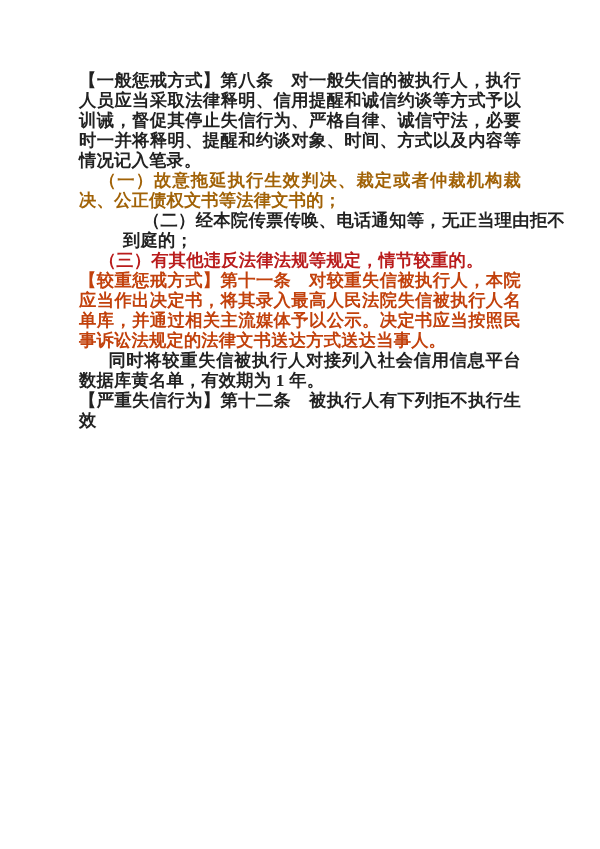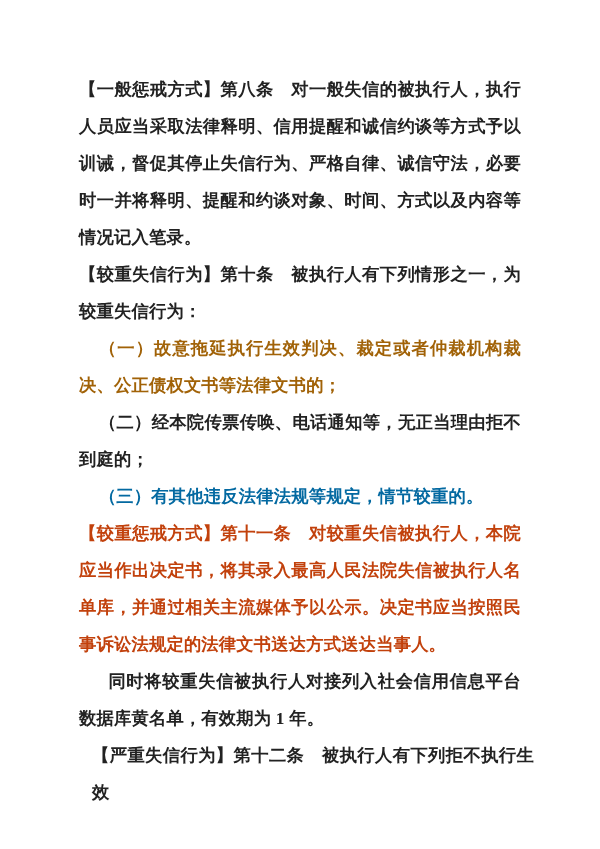--- a/index.html
+++ b/index.html
@@ -16,21 +16,21 @@
     height: 849px;
     padding: 71px 79px 0 79px;
     background: #ffffff;
   }
   .doc-body p {
     margin: 0;
     width: 442px;
     font-family: "Liberation Serif", "DejaVu Serif", serif;
     font-weight: 600;
     font-size: 17.3px;
-    line-height: 37px;
+    line-height: 20px;
     color: #222222;
     text-align: justify;
     text-justify: inter-ideograph;
     letter-spacing: 0.2px;
     word-break: break-all;
   }
   
   p.indent {
     text-indent: 1.15em;
   }
@@ -38,21 +38,20 @@
   p.indent-wide {
     text-indent: 1.7em;
   }
 </style>
 </head>
 <body style="background: rgb(255, 255, 255);">
 
 <div class="doc-page">
   <div class="doc-body">
     <p style="color: rgb(34, 34, 34);">【一般惩戒方式】第八条　对一般失信的被执行人，执行人员应当采取法律释明、信用提醒和诚信约谈等方式予以训诫，督促其停止失信行为、严格自律、诚信守法，必要时一并将释明、提醒和约谈对象、时间、方式以及内容等情况记入笔录。</p>
-    <p style="color: rgb(34, 34, 34);">【较重失信行为】第十条　被执行人有下列情形之一，为较重失信行为：</p>
     <p class="indent" style="color: #a16207;">（一）故意拖延执行生效判决、裁定或者仲裁机构裁决、公正债权文书等法律文书的；</p>
-    <p class="indent" style="color: rgb(34, 34, 34);">（二）经本院传票传唤、电话通知等，无正当理由拒不到庭的；</p>
-    <p class="indent" style="color: #0369a1; font-family: Liberation Serif, serif;">（三）有其他违反法律法规等规定，情节较重的。</p>
+    <p class="indent" style="color: rgb(34, 34, 34); margin-left: 44px;">（二）经本院传票传唤、电话通知等，无正当理由拒不到庭的；</p>
+    <p class="indent" style="color: #b91c1c; font-family: Liberation Serif, serif;">（三）有其他违反法律法规等规定，情节较重的。</p>
     <p style="color: #c2410c;">【较重惩戒方式】第十一条　对较重失信被执行人，本院应当作出决定书，将其录入最高人民法院失信被执行人名单库，并通过相关主流媒体予以公示。决定书应当按照民事诉讼法规定的法律文书送达方式送达当事人。</p>
     <p class="indent-wide" style="color: rgb(34, 34, 34);">同时将较重失信被执行人对接列入社会信用信息平台数据库黄名单，有效期为 1 年。</p>
-    <p style="color: rgb(34, 34, 34); margin-left: 13px;">【严重失信行为】第十二条　被执行人有下列拒不执行生效</p>
+    <p style="color: rgb(34, 34, 34);">【严重失信行为】第十二条　被执行人有下列拒不执行生效</p>
   </div>
 </div>
 
 </body></html>

